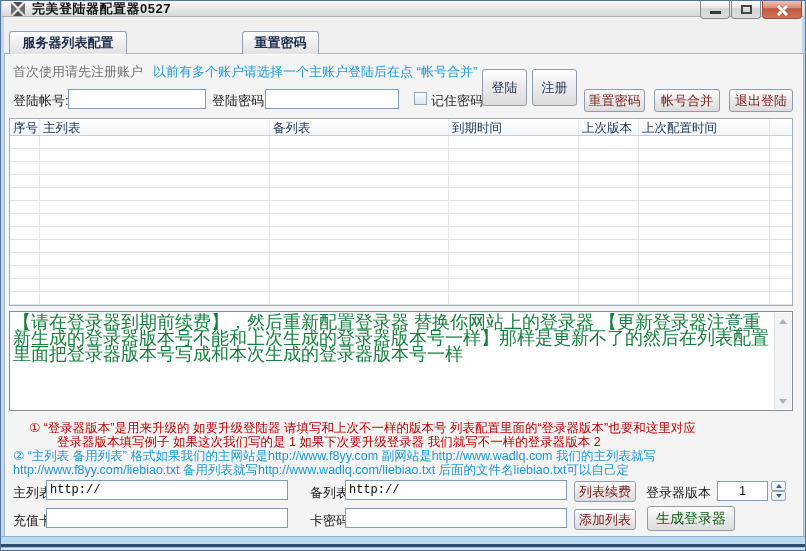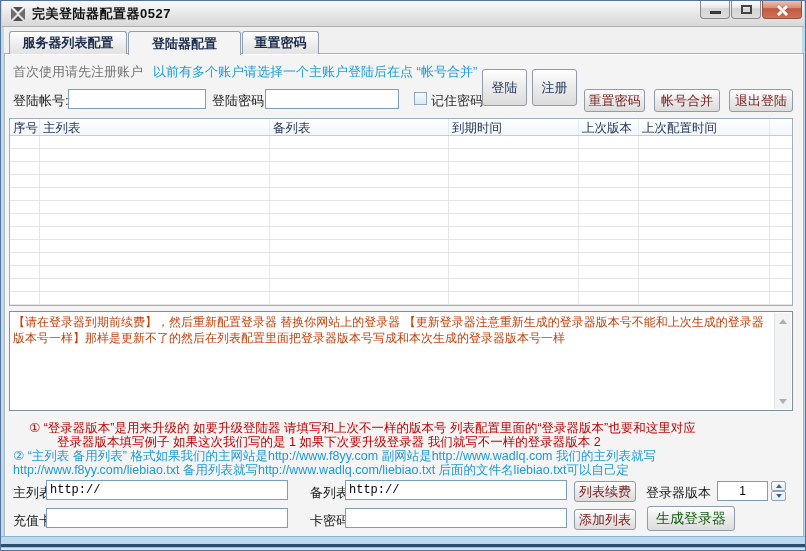--- a/index.html
+++ b/index.html
@@ -5,21 +5,21 @@
   * { margin:0; padding:0; box-sizing:border-box; }
   body { background:#ffffff; font-family:"Liberation Sans","DejaVu Sans",sans-serif; }
   .window { position:relative; width:806px; height:551px; background:#f0f0f0; overflow:hidden;
             border:1px solid #56749a; }
   
   #frame-left,#frame-right { position:absolute; top:0; bottom:0; width:3px; background:#bcd9ee; z-index:0; }
   #frame-left{left:0;} #frame-right{right:0;}
   #frame-bottom { position:absolute; left:0; right:0; bottom:0; height:14px;
     background:linear-gradient(#8fb4d2 0 1px,#bcd9ee 1px 8px,#2c4d6e 8px 11px,#9cc0de 11px 12px,#cfe4f2 12px 14px); z-index:5;}
   
-  #titlebar { position:absolute; left:1px; right:1px; top:0; height:26px;
+  #titlebar { position:absolute; left:1px; right:1px; top:0; height:16px;
     background:linear-gradient(#fafafa,#e6e6e6 55%,#d8d8d8); border-bottom:1px solid #aeaeae;
     display:flex; align-items:center; z-index:6; }
   #appicon { width:16px; height:16px; margin:0 6px 0 8px; display:inline-block; }
   #apptitle { font-size:13px; font-weight:bold; color:#111; letter-spacing:.5px; }
   #winbtns { position:absolute; right:2px; top:0; display:flex; gap:1px; }
   .wbtn { height:18px; border:1px solid #8a8a8a; border-top:none; border-radius:0 0 4px 4px;
     background:linear-gradient(#fefefe,#e7e7e7 40%,#d4d4d4 45%,#dedede);
     display:flex; align-items:center; justify-content:center; position:relative; }
   .wbtn.min,.wbtn.max { width:30px; }
   .wbtn.close { width:40px; border-color:#8e5243;
@@ -69,21 +69,21 @@
   #thead { display:flex; height:17px; background:linear-gradient(#ffffff,#f1f6fa);
     border-bottom:1px solid #c2cfdb; }
   .th { font-size:12.5px; color:#22365a; padding:1px 0 0 3px; border-right:1px solid #e6ebf0;
     overflow:hidden; white-space:nowrap; }
   .tr { display:flex; height:13px; border-bottom:1px solid #e4e4e4; background:#fff; }
   .td { border-right:1px solid #e6e6e6; height:100%; }
   .c0{width:30px;flex:none;} .c1{width:230px;flex:none;} .c2{width:179px;flex:none;}
   .c3{width:130px;flex:none;} .c4{width:60px;flex:none;} .c5{width:131px;flex:none;} .c6{flex:1;border-right:none;}
   
   #msgbox { left:8px; top:310px; width:784px; height:100px; background:#fff; border:1px solid #828e99; }
-  #msgtext { position:absolute; left:3px; top:2px; right:20px; font-size:12px; line-height:16px; color:#c2410c; }
+  #msgtext { position:absolute; left:3px; top:2px; right:20px; font-size:18px; line-height:16px; color:#15803d; }
   #msg-scroll { position:absolute; top:1px; right:1px; bottom:1px; width:17px; background:#f2f3f5;
     border-left:1px solid #e2e2e2; }
   .sb-arrow { position:absolute; left:0; width:100%; height:16px; display:flex; align-items:center; justify-content:center; }
   .sb-up{top:0;} .sb-down{bottom:0;}
   .tri-up { width:0;height:0;border-left:4px solid transparent;border-right:4px solid transparent;border-bottom:5px solid #a9b0b8; }
   .tri-down { width:0;height:0;border-left:4px solid transparent;border-right:4px solid transparent;border-top:5px solid #a9b0b8; }
   
   .tip { font-size:12.5px; white-space:nowrap; line-height:14px; }
   .tip.red { color:#c00000;margin-left:16px; } .tip.blue { color:#1d9bd7; }
   #tip-r1 { left:12px; top:420px; } #tip-r2 { left:40px; top:434px; }
@@ -131,21 +131,20 @@
       <div class="wbtn max">
           <i class="glyph-max"></i>
         </div>
       <div class="wbtn close">
           <i class="glyph-close"></i>
         </div>
     </div>
   </div>
 
   <div class="tab" id="tab0">服务器列表配置</div>
-  <div class="tab active" id="tab1">登陆器配置</div>
   <div class="tab" id="tab2">重置密码</div>
 
   <div id="page"></div>
 
   <div class="abs" id="notice">
     <span class="red">首次使用请先注册账户</span><span class="blue">以前有多个账户请选择一个主账户登陆后在点 “帐号合并”</span>
   </div>
 
   <span class="abs lbl" id="lbl-account">登陆帐号:</span>
   <input class="tbx" id="in-account" value="" style="">

